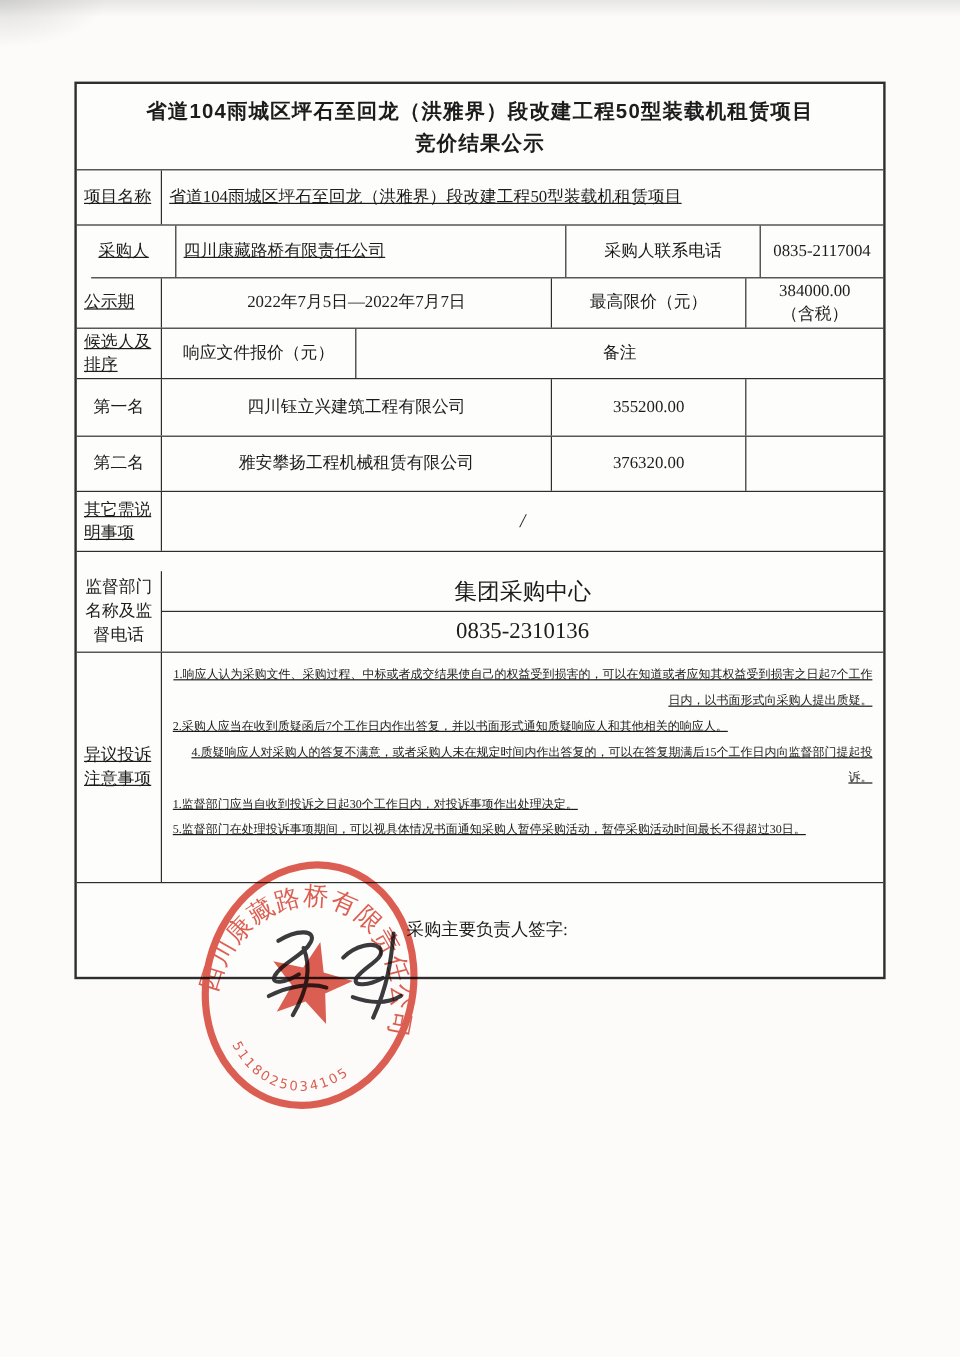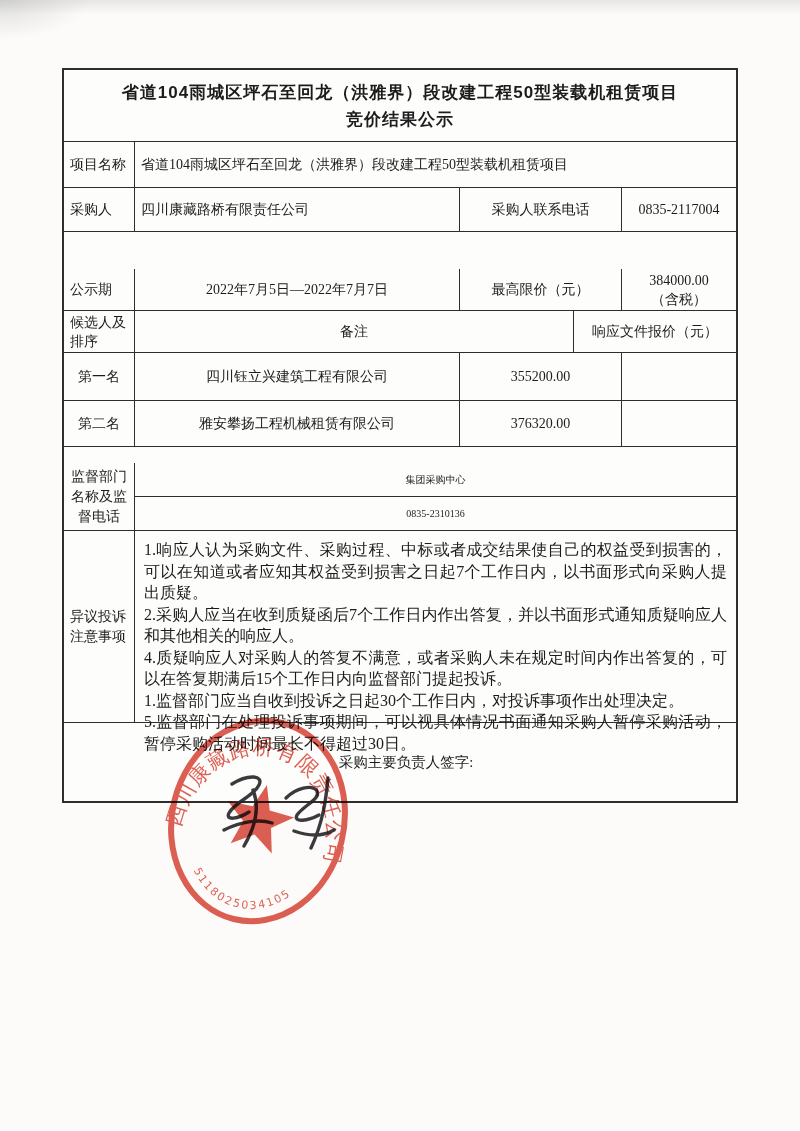--- a/index.html
+++ b/index.html
@@ -22,54 +22,54 @@
   }
   .doc-table {
     position: absolute; left: 62px; top: 68px;
     width: 676px;
     border: 2px solid #2e2e2e;
     background: #fdfdfc;
   }
   .row { display: flex; border-bottom: 1px solid #2e2e2e; }
   .row:last-child { border-bottom: none; }
   .cell { border-right: 1px solid #2e2e2e; display:flex; flex-direction:column; justify-content:center; padding: 3px 6px; font-size: 14px; line-height: 19px; }
-  .cell:last-child { border-right: none; }
+  .cell:last-child { border-right: none; text-align: right; }
   .c1 { width: 71px; }
   .c2 { width: 325px; }
   .c3 { width: 162px; }
   .c4 { flex: 1; }
   .span234 { flex: 1; }
   .center { align-items: center; text-align: center; }
-  .left { align-items: flex-start; text-align: left; }
+  .left { align-items: flex-start; text-align: left; text-decoration: underline; }
 
   .r-title   { height: 72px; }
   .r-project { height: 46px; }
-  .r-purch   { height: 44px; }
+  .r-purch   { height: 44px; margin-left: 12px; }
   .r-loc     { height: 46px; }
-  .r-pub     { height: 42px; margin-top: 37px; }
+  .r-pub     { height: 42px; }
   .r-head    { height: 42px; }
   .r-first   { height: 48px; }
   .r-second  { height: 46px; }
   .r-other   { height: 50px; }
   .r-superv  { height: 68px; margin-top: 16px; }
   .r-obj     { height: 192px; }
   .r-sign    { height: 78px; padding-left: 12px; }
 
   .title-cell {
     width: 100%; text-align: center; justify-content: center; align-items: center;
     font-family: "Liberation Sans", "DejaVu Sans", sans-serif;
     font-weight: bold; font-size: 17px; line-height: 27px; letter-spacing: 1px;
   }
   .superv-right { flex: 1; display: flex; flex-direction: column; }
-  .superv-sub { flex: 1; display:flex; align-items:center; justify-content:center; font-size:10px; }
+  .superv-sub { flex: 1; display:flex; align-items:center; justify-content:center; font-size:19px; }
   .superv-sub.first { border-bottom: 1px solid #2e2e2e; }
   .superv-label { line-height: 20px; text-align: center; }
 
   .obj-label { line-height: 20px; }
-  .obj-body { padding: 8px 9px; font-size: 16px; line-height: 21.5px; text-align: justify; justify-content: flex-start; }
+  .obj-body { padding: 8px 9px; font-size: 10px; line-height: 21.5px; text-align: justify; justify-content: flex-start; }
   .slash { font-size: 16px; font-style: italic; }
 
   .sign-cell { width:100%; flex-direction: row; align-items: center; padding-left: 6px; font-size: 14.5px; }
 
   .seal { position: absolute; left: 156px; top: 704px; mix-blend-mode: multiply; opacity: .92; pointer-events:none; }
   .signature { position: absolute; left: 216px; top: 760px; pointer-events:none; }
 </style>
 </head>
 <body>
 
@@ -106,38 +106,47 @@
       <div>384000.00</div>
       <div>（含税）</div>
     </div>
   </div>
 
   <div class="row r-head">
     <div class="cell c1 left">
       <div>候选人及</div>
       <div>排序</div>
     </div>
+    <div class="cell c3 center">响应文件报价（元）</div>
     <div class="cell c4 center">备注</div>
-    <div class="cell c3 center">响应文件报价（元）</div>
   </div>
 
   <div class="row r-first">
     <div class="cell c1 center">第一名</div>
     <div class="cell c2 center">四川钰立兴建筑工程有限公司</div>
     <div class="cell c3 center">355200.00</div>
     <div class="cell c4 center"></div>
   </div>
 
   <div class="row r-second">
     <div class="cell c1 center">第二名</div>
     <div class="cell c2 center">雅安攀扬工程机械租赁有限公司</div>
     <div class="cell c3 center">376320.00</div>
     <div class="cell c4 center"></div>
   </div>
 
+  <div class="row r-other">
+    <div class="cell c1 left">
+      <div>其它需说</div>
+      <div>明事项</div>
+    </div>
+    <div class="cell span234 center">
+      <span class="slash">/</span>
+    </div>
+  </div>
 
   <div class="row r-superv">
     <div class="cell c1 center superv-label">
       <div>监督部门</div>
       <div>名称及监</div>
       <div>督电话</div>
     </div>
     <div class="superv-right">
       <div class="superv-sub first">集团采购中心</div>
       <div class="superv-sub">0835-2310136</div>

